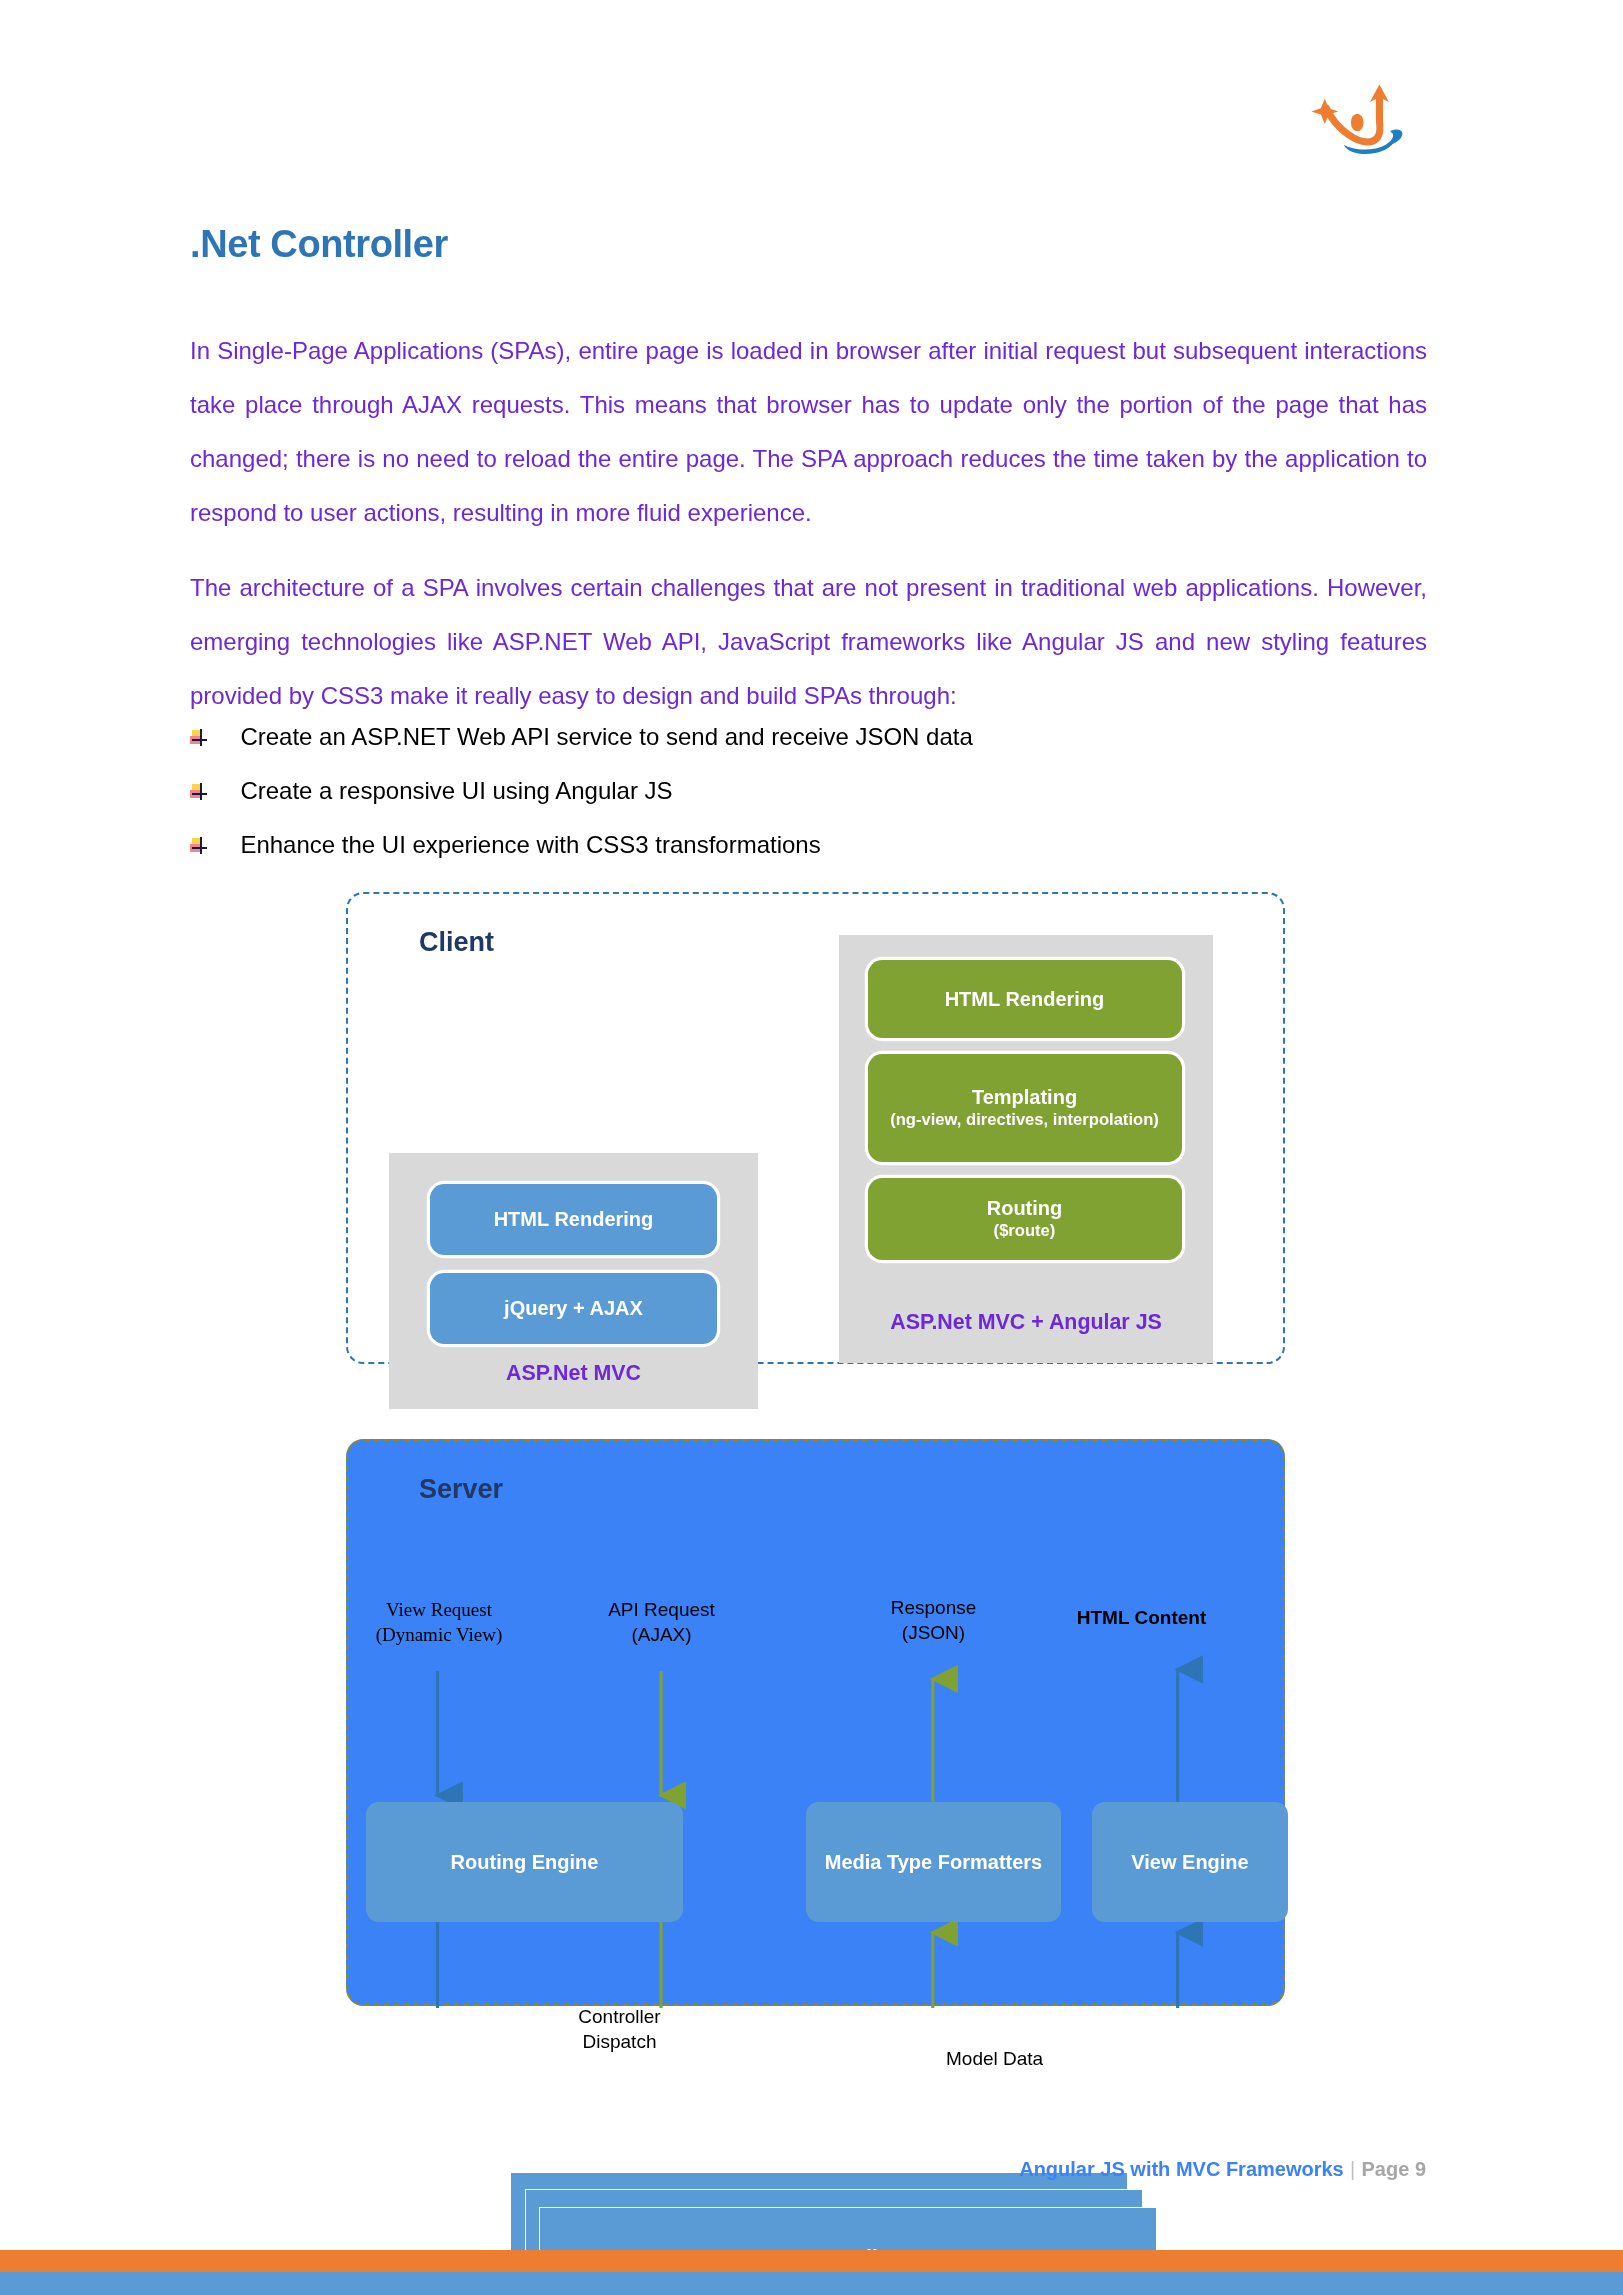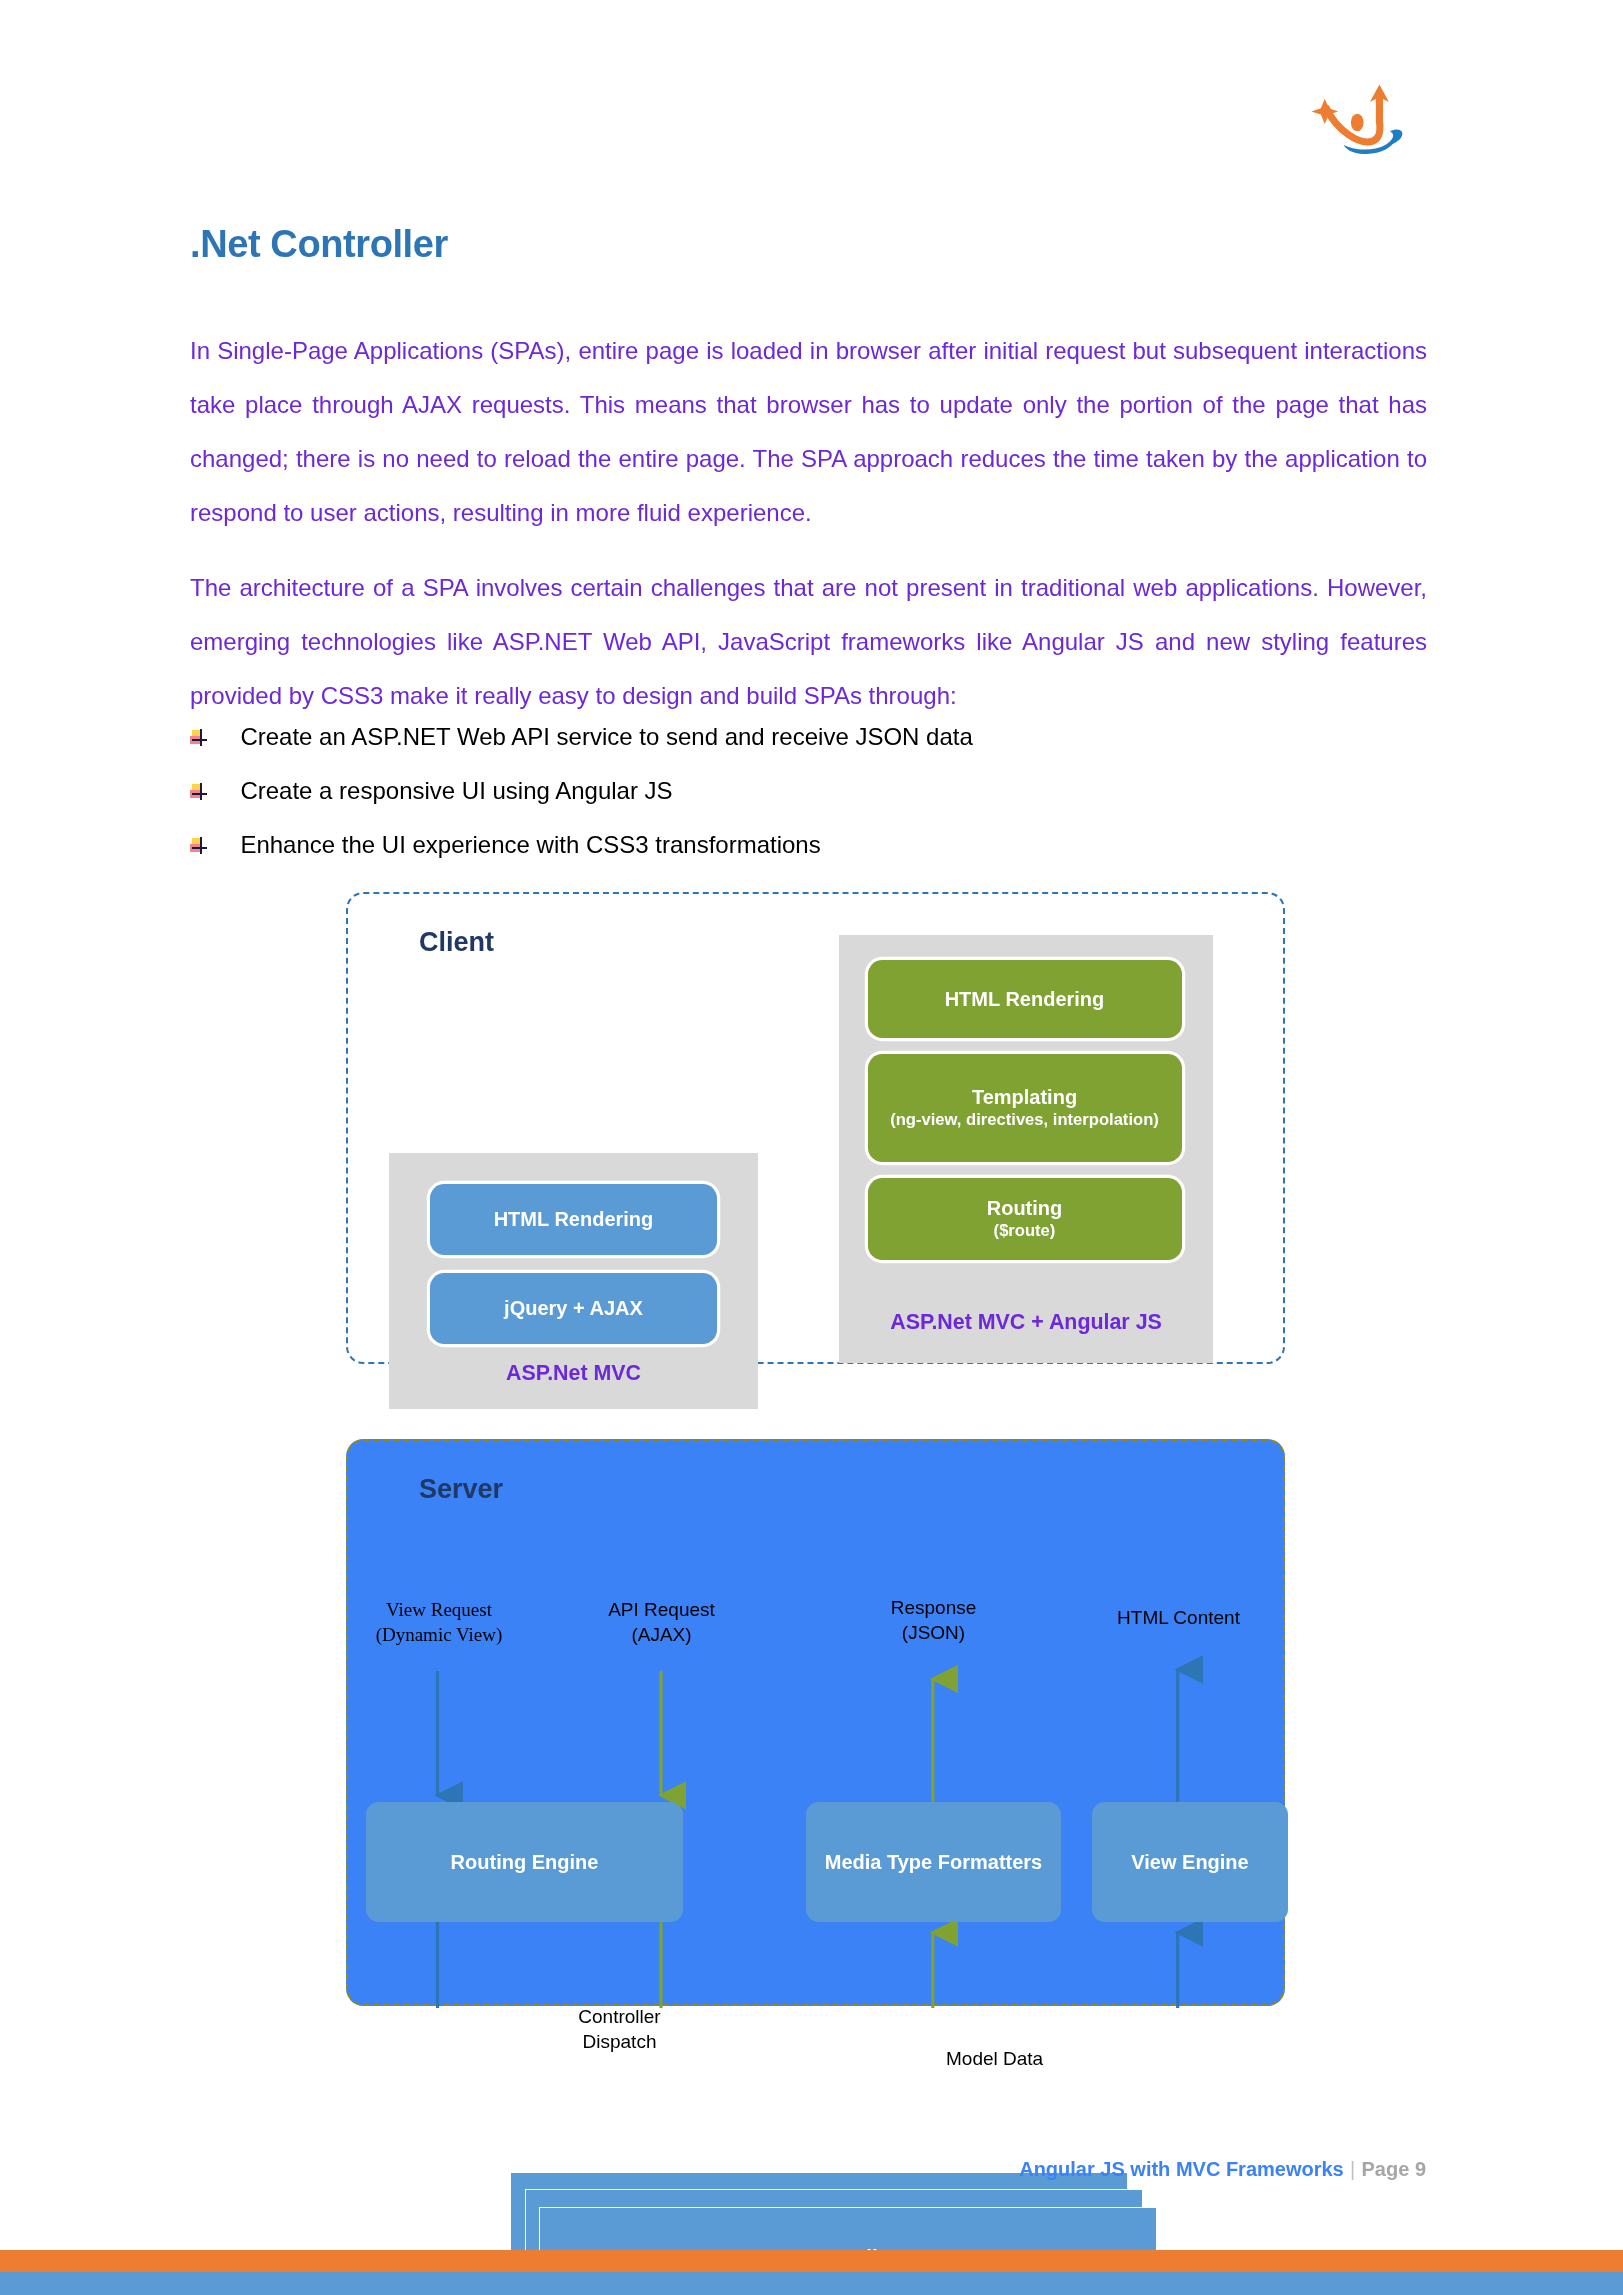--- a/index.html
+++ b/index.html
@@ -379,21 +379,21 @@
       <div>(Dynamic View)</div>
     </div>
     <div class="flow-label" style="left:234px; top:157px; width:159px;">
       <div>API Request</div>
       <div>(AJAX)</div>
     </div>
     <div class="flow-label" style="left:506px; top:155px; width:159px;">
       <div>Response</div>
       <div>(JSON)</div>
     </div>
-    <div class="flow-label" style="left:751px; top:165px; width:159px;">
+    <div class="flow-label" style="left:714px; top:165px; width:159px;font-weight:bold;">
       <div>HTML Content</div>
       <div></div>
     </div>
     <div class="flow-label" style="left:200px; top:564px; width:143px;">
       <div>Controller</div>
       <div>Dispatch</div>
     </div>
     <div class="flow-label" style="left:598px; top:606px; width:159px; text-align:left;">
       <div>Model Data</div>
       <div></div>

